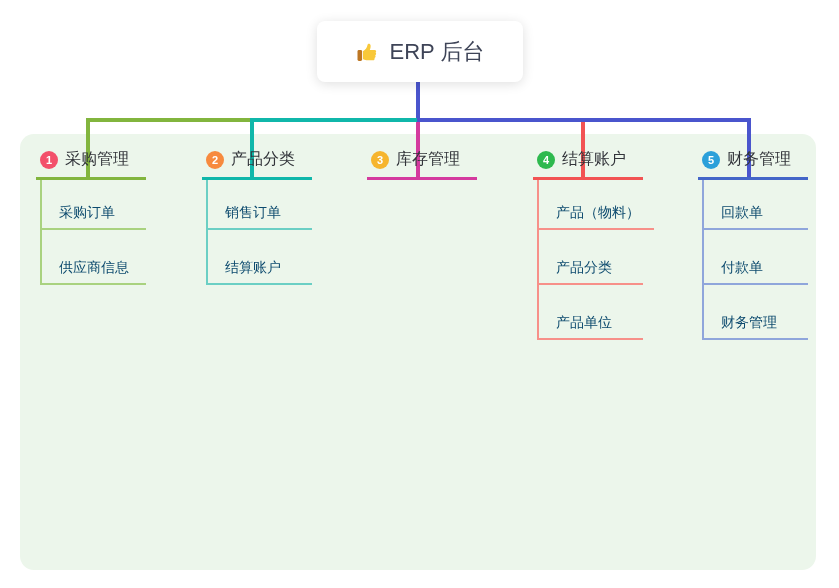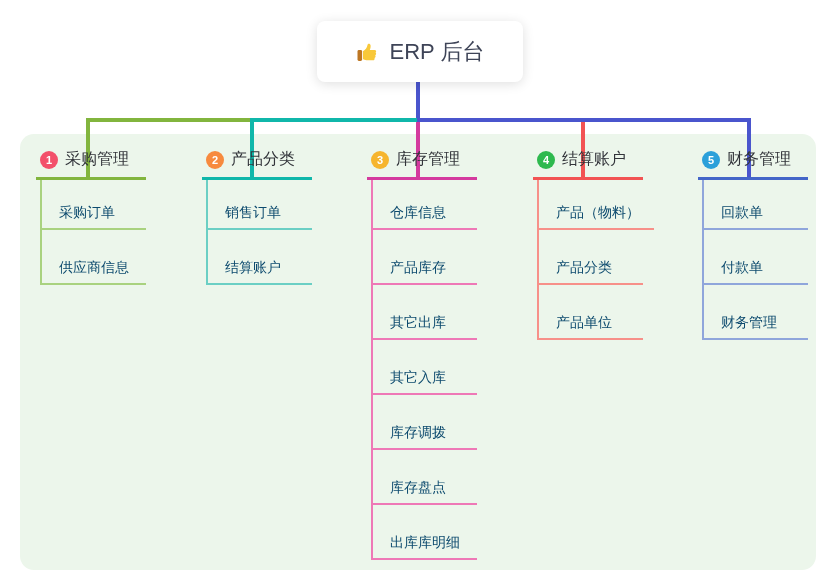--- a/index.html
+++ b/index.html
@@ -94,29 +94,20 @@
     <div class="child">销售订单</div>
     <div class="child">结算账户</div>
   </div>
 </div>
 
 <div class="branch" style="left: 367px; --c: #d43a9e; --lc: #ee78b6; --b: #f6b52e;">
   <div class="branch-header">
     <span class="badge">3</span>
     <span>库存管理</span>
   </div>
-  <div class="children">
-    <div class="child">仓库信息</div>
-    <div class="child">产品库存</div>
-    <div class="child">其它出库</div>
-    <div class="child">其它入库</div>
-    <div class="child">库存调拨</div>
-    <div class="child">库存盘点</div>
-    <div class="child">出库库明细</div>
-  </div>
 </div>
 
 <div class="branch" style="left: 533px; --c: #f25353; --lc: #f79089; --b: #2eb94e;">
   <div class="branch-header">
     <span class="badge">4</span>
     <span>结算账户</span>
   </div>
   <div class="children">
     <div class="child">产品（物料）</div>
     <div class="child">产品分类</div>

